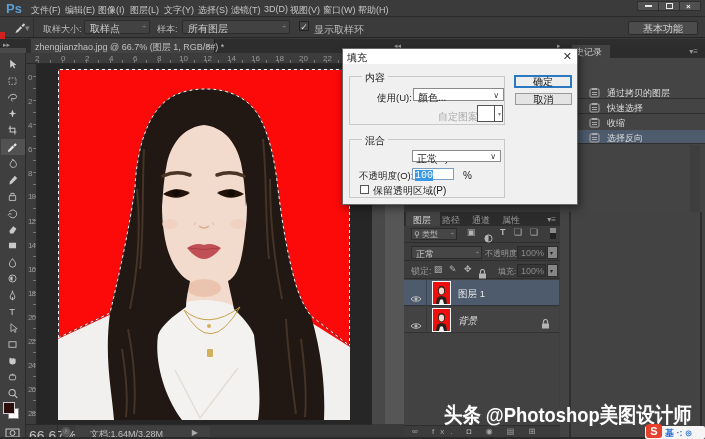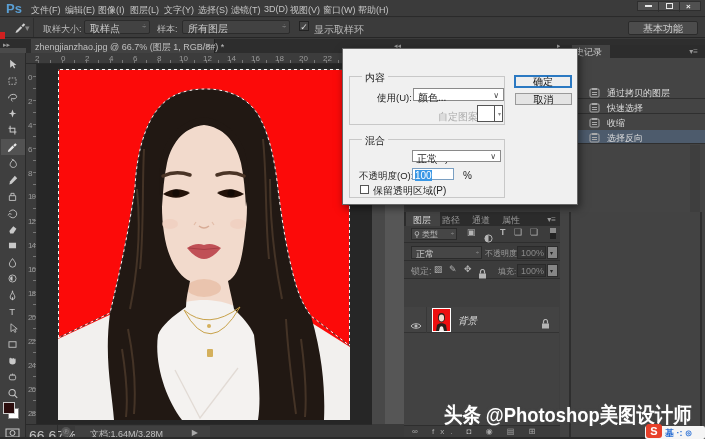--- a/index.html
+++ b/index.html
@@ -382,20 +382,35 @@
           <path d="M 2.5,4.5 L 2.5,2.5 A 2,2 0 0 1 6.5,2.5 L 6.5,4.5" fill="none" stroke="#b5b5b5" stroke-width="1.2"></path>
         </svg></span>
       <span class="abs" style="left:94px;top:5px;font-size:8px;color:#9a9a9a;">填充:</span>
       <div class="abs" style="left:113px;top:3px;width:29px;height:13px;background:#353535;border:1px solid #2a2a2a;">
         <span class="abs" style="left:3px;top:1px;font-size:9px;color:#888;">100%</span>
       </div>
       <div class="abs" style="left:143px;top:3px;width:11px;height:13px;background:#868686;border:1px solid #2b2b2b;">
         <span class="abs" style="left:2px;top:2px;font-size:6px;color:#222;">▾</span>
       </div>
     </div>
+    <div class="abs" style="left:0;top:68px;width:155px;height:26px;background:#4d5b6c;border-bottom:1px solid #31313a;">
+      <span class="abs" style="left:6px;top:9px;"><svg width="12" height="8" viewBox="0 0 12 8">
+          <path d="M1,4 C3,1 9,1 11,4 C9,7 3,7 1,4 Z" fill="none" stroke="#bbb"></path>
+          <circle cx="6" cy="4" r="1.6" fill="#bbb"></circle>
+        </svg></span>
+      <span class="abs" style="left:22px;top:0;width:1px;height:26px;background:#3a4450;"></span>
+      <div class="abs" style="left:28px;top:1px;width:19px;height:24px;background:#fff;padding:1px;"><svg width="17" height="22" viewBox="0 0 17 22">
+          <rect width="17" height="22" fill="#ee0f0f"></rect>
+          <path d="M8.5,4 C11,4 12,6 12,8.5 C12,11 11,13 8.5,13.5 C6,13 5,11 5,8.5 C5,6 6,4 8.5,4 Z" fill="#27201b"></path>
+          <path d="M3,22 L4,16 C6,13.5 11,13.5 13,16 L14,22 Z" fill="#27201b"></path>
+          <path d="M6,22 L7,18 C8,17 9,17 10,18 L11,22 Z" fill="#f0ece8"></path>
+          <ellipse cx="8.5" cy="9" rx="2.6" ry="3.4" fill="#f2d9cc"></ellipse>
+        </svg></div>
+      <span class="abs" style="left:54px;top:8px;font-size:9.5px;color:#e8e8e8;">图层 1</span>
+    </div>
     <div class="abs" style="left:0;top:95px;width:155px;height:26px;background:#434343;border-bottom:1px solid #333;">
       <span class="abs" style="left:6px;top:9px;"><svg width="12" height="8" viewBox="0 0 12 8">
           <path d="M1,4 C3,1 9,1 11,4 C9,7 3,7 1,4 Z" fill="none" stroke="#bbb"></path>
           <circle cx="6" cy="4" r="1.6" fill="#bbb"></circle>
         </svg></span>
       <span class="abs" style="left:22px;top:0;width:1px;height:26px;background:#383838;"></span>
       <div class="abs" style="left:28px;top:1px;width:19px;height:24px;background:#fff;padding:1px;"><svg width="17" height="22" viewBox="0 0 17 22">
           <rect width="17" height="22" fill="#ee0f0f"></rect>
           <path d="M8.5,4 C11,4 12,6 12,8.5 C12,11 11,13 8.5,13.5 C6,13 5,11 5,8.5 C5,6 6,4 8.5,4 Z" fill="#27201b"></path>
           <path d="M3,22 L4,16 C6,13.5 11,13.5 13,16 L14,22 Z" fill="#27201b"></path>
@@ -419,20 +434,24 @@
   <span class="abs" style="left:31px;top:0;width:1px;height:15px;background:#2c2c2c;"></span>
   <span class="abs" style="left:35px;top:2px;width:10px;height:10px;border-radius:50%;background:#555;color:#999;font-size:7px;text-align:center;line-height:10px;">℗</span>
   <div class="abs" style="left:49px;top:1px;width:135px;height:13px;background:#404040;">
     <span class="abs" style="left:15px;top:2px;font-size:9px;color:#c0c0c0;">文档:1.64M/3.28M</span>
     <span class="abs" style="right:12px;top:2px;font-size:8px;color:#aaa;">▶</span>
   </div>
 </div>
 <div class="abs" style="left:0;top:437px;width:705px;height:2px;background:#2a2a2a;"></div>
 
 <div class="abs" style="left:342px;top:48px;width:236px;height:157px;background:#f0f0f0;border:1px solid #666;box-shadow:2px 3px 8px rgba(0,0,0,0.5);" id="dialog">
+  <div class="abs" style="left:0;top:0;width:234px;height:15px;background:#ffffff;">
+    <span class="abs" style="left:4px;top:2px;font-size:10px;color:#111;">填充</span>
+    <span class="abs" style="right:5px;top:1px;font-size:11px;color:#333;">✕</span>
+  </div>
 
   <div class="abs" style="left:6px;top:27px;width:156px;height:49px;border:1px solid #c8c8c8;">
     <span class="abs" style="left:12px;top:-6px;background:#f0f0f0;padding:0 3px;font-size:10px;color:#222;">内容</span>
     <span class="abs" style="left:27px;top:15px;font-size:9.5px;color:#222;">使用(U):</span>
     <div class="abs" style="left:63px;top:11px;width:91px;height:13px;background:#fff;border:1px solid #8a8a8a;text-align:right;">
       <span class="abs" style="left:4px;top:2px;font-size:10px;color:#222;">颜色...</span>
       <span class="abs" style="right:4px;top:2px;font-size:8px;color:#444;">∨</span>
     </div>
     <span class="abs" style="left:88px;top:33px;font-size:10px;color:#aaa;">自定图案:</span>
     <div class="abs" style="left:127px;top:28px;width:26px;height:17px;background:#fff;border:1px solid #555;">
@@ -443,21 +462,21 @@
 
   <div class="abs" style="left:6px;top:90px;width:156px;height:59px;border:1px solid #c8c8c8;">
     <span class="abs" style="left:12px;top:-6px;background:#f0f0f0;padding:0 3px;font-size:10px;color:#222;">混合</span>
     <span class="abs" style="left:24px;top:13px;font-size:9.5px;color:#222;margin-left:41px;">模式(M):</span>
     <div class="abs" style="left:62px;top:10px;width:89px;height:12px;background:#fff;border:1px solid #8a8a8a;">
       <span class="abs" style="left:4px;top:1px;font-size:10px;color:#222;">正常</span>
       <span class="abs" style="right:4px;top:1px;font-size:8px;color:#444;">∨</span>
     </div>
     <span class="abs" style="left:9px;top:30px;font-size:9.5px;color:#222;">不透明度(O):</span>
     <div class="abs" style="left:62px;top:28px;width:42px;height:12px;background:#fff;border:1px solid #7a9fc2;">
-      <span class="abs" style="left:2px;top:1px;font-size:10px;background:#3997e5;color:#fff;">100</span>
+      <span class="abs" style="left:2px;top:1px;font-size:10px;background:#3997e5;color:#fff;font-family:Liberation Mono, monospace;">100</span>
     </div>
     <span class="abs" style="left:113px;top:30px;font-size:10px;color:#222;">%</span>
     <span class="abs" style="left:10px;top:45px;width:9px;height:9px;background:#fff;border:1px solid #555;"></span>
     <span class="abs" style="left:23px;top:44px;font-size:10px;color:#222;">保留透明区域(P)</span>
   </div>
 
   <div class="abs" style="left:171px;top:26px;width:58px;height:13px;background:#eee;border:2px solid #2b79c2;text-align:center;font-size:10px;color:#111;line-height:9px;">确定</div>
   <div class="abs" style="left:172px;top:44px;width:57px;height:12px;background:#e4e4e4;border:1px solid #9a9a9a;text-align:center;font-size:10px;color:#111;line-height:11px;">取消</div>
 </div>
 

